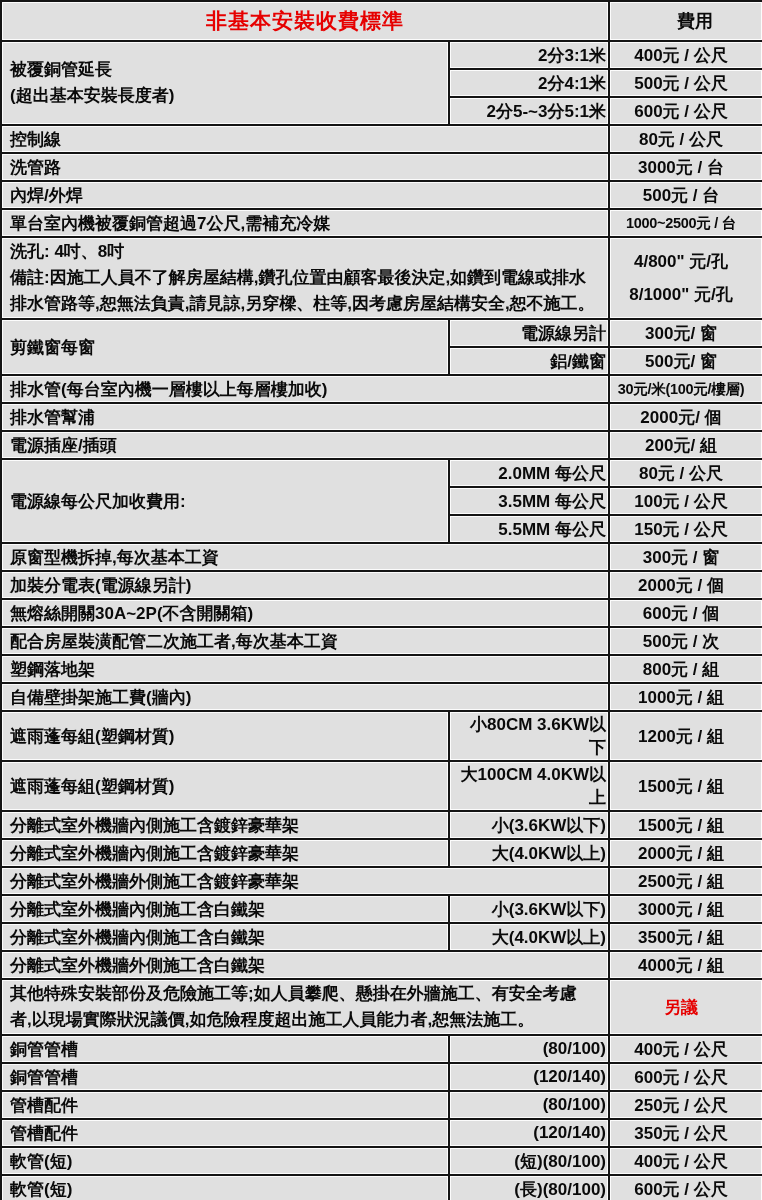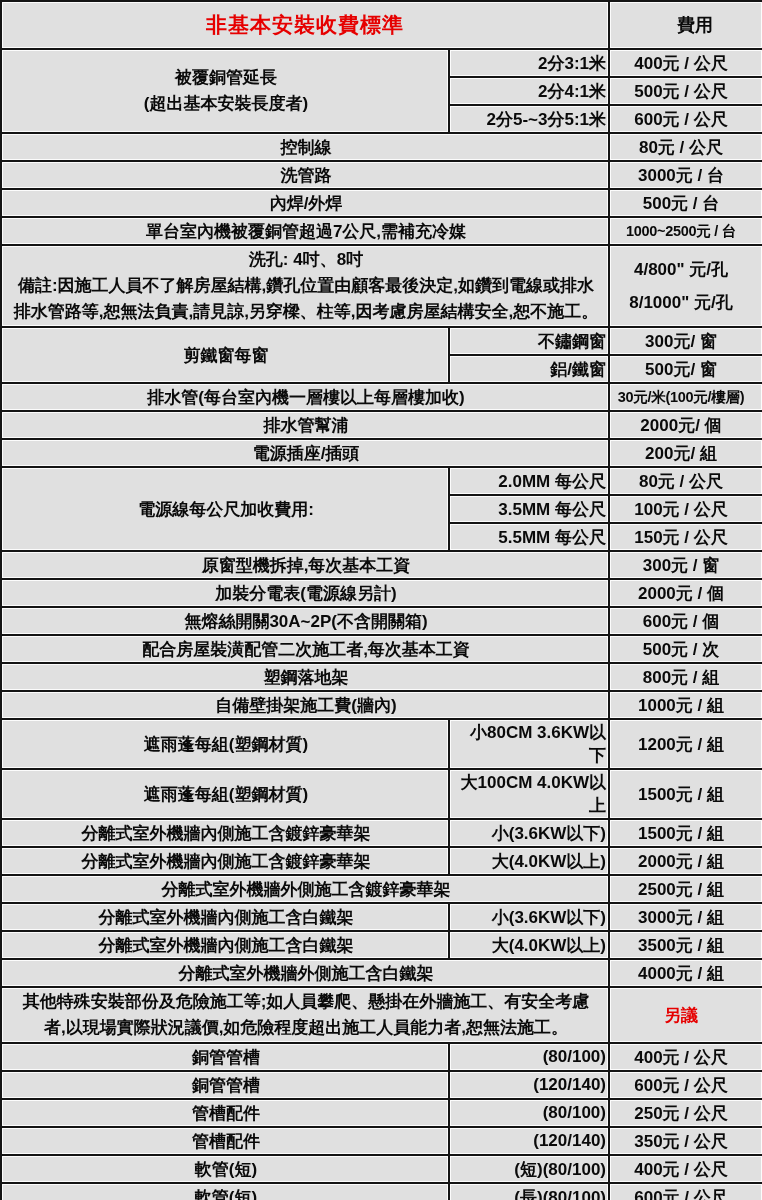--- a/index.html
+++ b/index.html
@@ -22,34 +22,34 @@
     border: 2px solid var(--line, #141414);
     background: var(--row-bg, #e0e0e0);
     box-shadow: inset 0 0 0 1px rgba(255,255,255,0.9);
     color: var(--text, #0a0a0a);
     font-weight: bold;
     font-size: 17px;
     vertical-align: middle;
     padding: 1px 6px;
     overflow: hidden;
   }
-  tr.hdr { height: 48px; }
+  tr.hdr { height: 40px; }
   tr.body-row { height: 28px; }
   td.title {
     text-align: center;
     color: var(--accent, #e60000);
     font-size: 21px;
     letter-spacing: 1px;
   }
   td.feehead {
     text-align: center;
     font-size: 18px;
     padding-left: 24px;
   }
-  td.label { text-align: center; padding-left: 8px; }
+  td.label { text-align: left; padding-left: 8px; }
   td.spec  { text-align: right; padding-left: 5px; padding-right: 2px; }
   td.fee   { text-align: center; padding-left: 2px; padding-right: 12px; }
   td.multiline { white-space: pre-line; line-height: 26px; }
   td.fee.multiline { line-height: 33px; }
   td.fee.small { font-size: 14.5px; letter-spacing: -0.3px; }
   td.red { color: var(--accent, #e60000); margin-left: 21px; }
 </style>
 </head>
 <body>
 
@@ -98,21 +98,21 @@
       </tr>
       <tr class="body-row">
         <td class="label multiline" colspan="2">洗孔: 4吋、8吋
 備註:因施工人員不了解房屋結構,鑽孔位置由顧客最後決定,如鑽到電線或排水
 排水管路等,恕無法負責,請見諒,另穿樑、柱等,因考慮房屋結構安全,恕不施工。</td>
         <td class="fee multiline">4/800" 元/孔
 8/1000" 元/孔</td>
       </tr>
       <tr class="body-row">
         <td class="label" rowspan="2">剪鐵窗每窗</td>
-        <td class="spec">不鏽鋼窗</td>
+        <td class="spec">電源線另計</td>
         <td class="fee">300元/ 窗</td>
       </tr>
       <tr class="body-row">
         <td class="spec">鋁/鐵窗</td>
         <td class="fee">500元/ 窗</td>
       </tr>
       <tr class="body-row">
         <td class="label" colspan="2">排水管(每台室內機一層樓以上每層樓加收)</td>
         <td class="fee small">30元/米(100元/樓層)</td>
       </tr>

